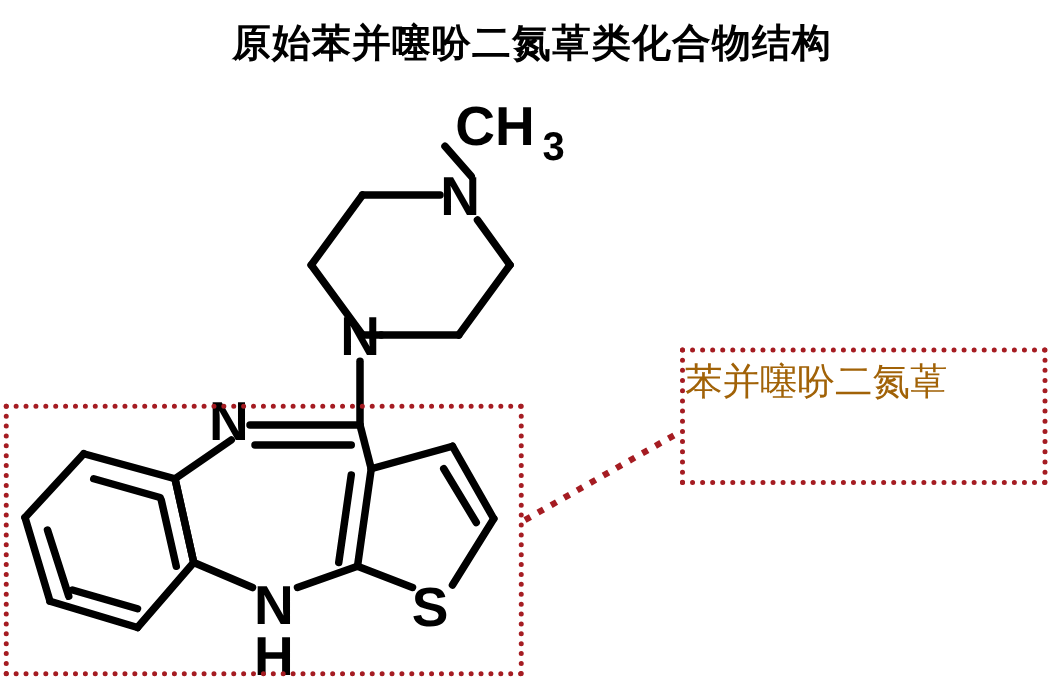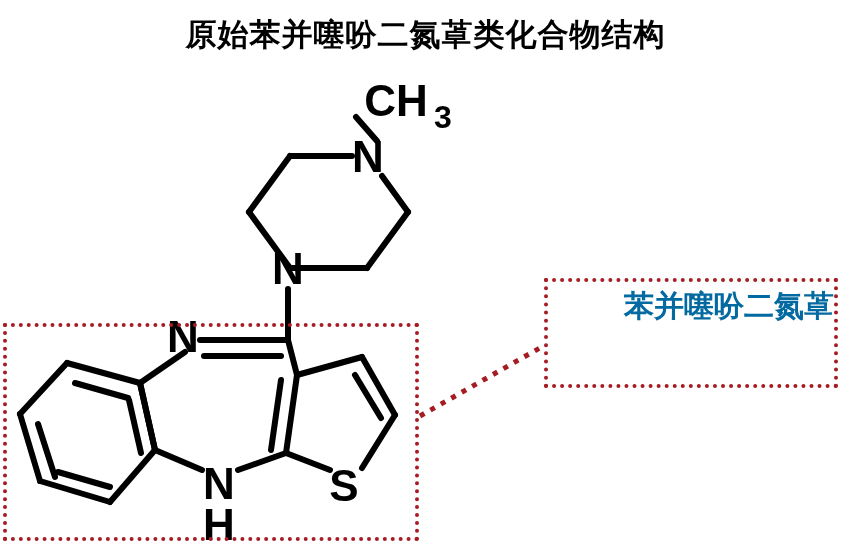--- a/index.html
+++ b/index.html
@@ -45,26 +45,26 @@
     height: 110px;
     box-sizing: border-box;
     border: 4px dotted #a51c22;
     background: transparent;
   }
   .label-box-text {
     position: absolute;
     left: 0;
     top: 6px;
     width: 100%;
-    text-align: right;
+    text-align: left;
     font-family: "Liberation Serif", "DejaVu Serif", serif;
     font-size: 30px;
-    font-weight: 700;
+    font-weight: 400;
     line-height: 1.22;
-    color: #0369a1;
+    color: #a16207;
     white-space: pre;
   }
   .main-box {
     position: absolute;
     left: 3px;
     top: 323px;
     width: 416px;
     height: 218px;
     box-sizing: border-box;
     border: 4px dotted #a51c22;

